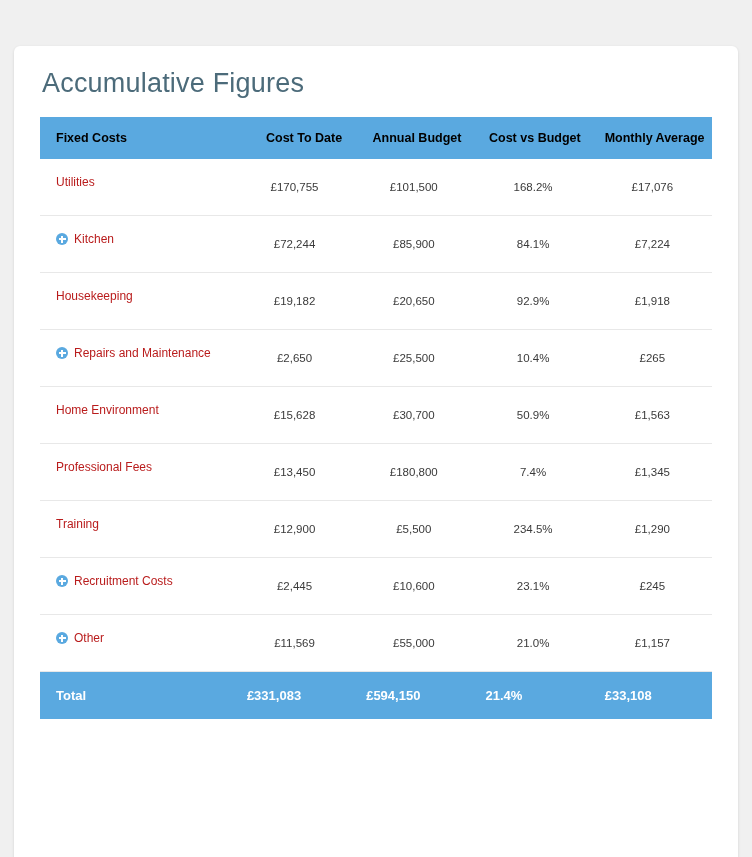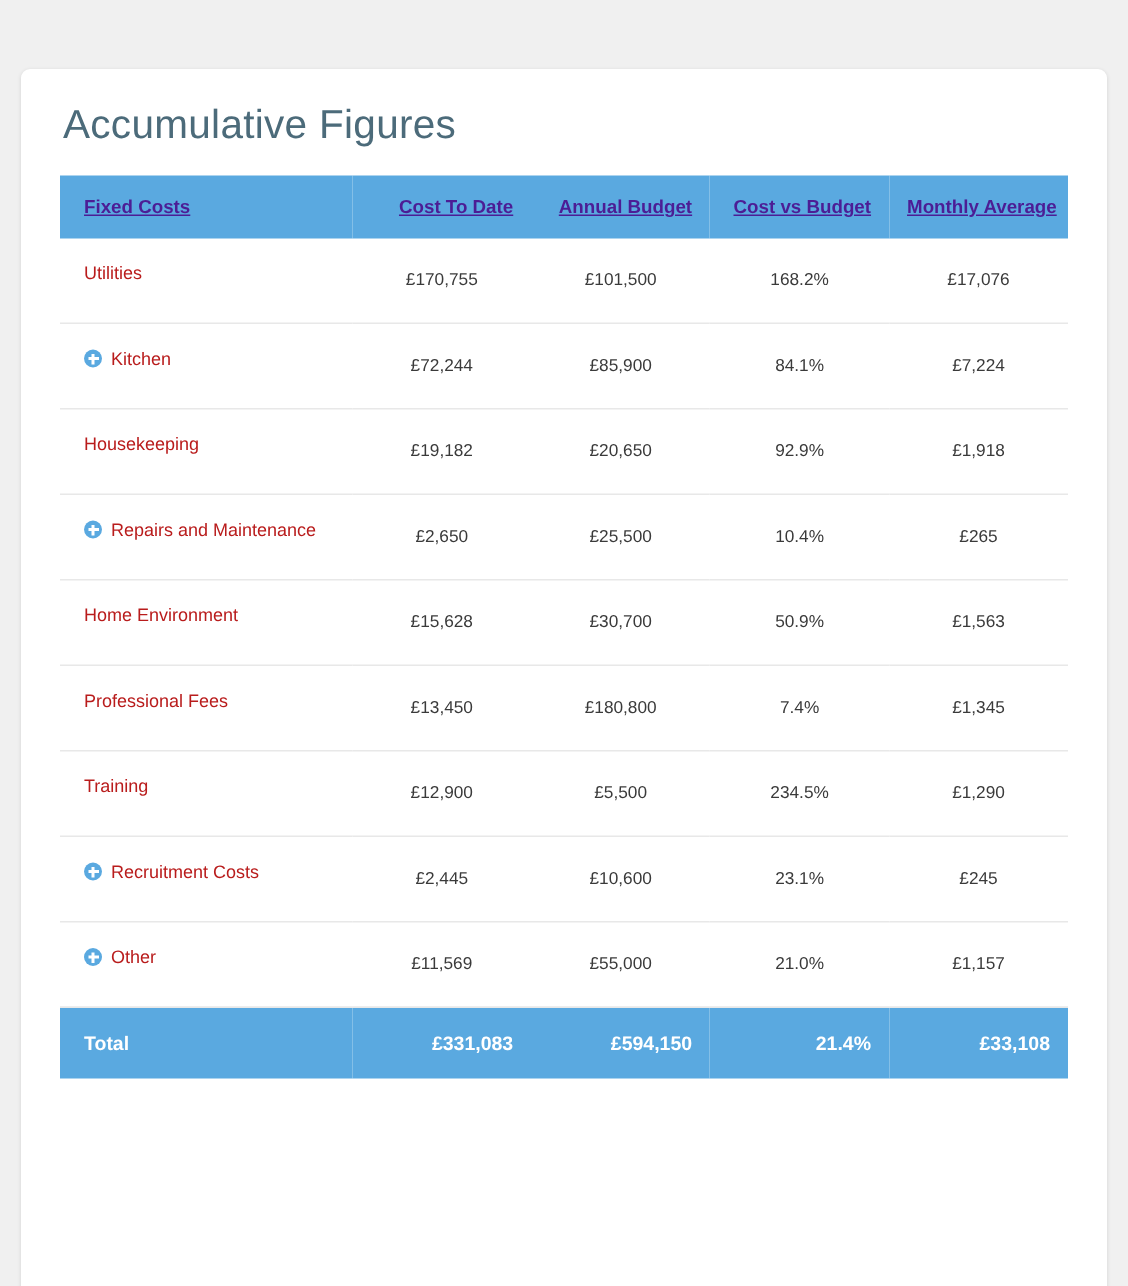--- a/index.html
+++ b/index.html
@@ -32,27 +32,26 @@
     margin: 0 0 18px 2px;
     letter-spacing: 0.2px;
   }
   table.figures {
     width: 100%;
     border-collapse: collapse;
     table-layout: fixed;
   }
   table.figures thead th {
     background: #5aa9e0;
-    color: #4c1d95;
+    color: #000000;
     font-size: 12.5px;
     font-weight: bold;
     padding: 14px 12px;
     text-align: right;
     white-space: nowrap;
-    text-decoration: underline;
   }
   table.figures thead th.first {
     text-align: left;
     padding-left: 16px;
   }
   table.figures tbody td {
     font-size: 11.5px;
     color: #333333;
     border-bottom: 1px solid #e8e8e8;
     padding: 22px 12px;
@@ -99,21 +98,21 @@
     left: 5.2px;
     height: 7px;
     width: 1.6px;
   }
   table.figures tfoot td {
     background: #5aa9e0;
     color: #ffffff;
     font-weight: bold;
     font-size: 13px;
     padding: 16px 12px;
-    text-align: right;
+    text-align: left;
   }
   table.figures tfoot td.first {
     text-align: left;
     padding-left: 16px;
   }
   .col-label { width: 29%; }
   .col-num { width: 17.75%; }
 </style>
 </head>
 <body>

